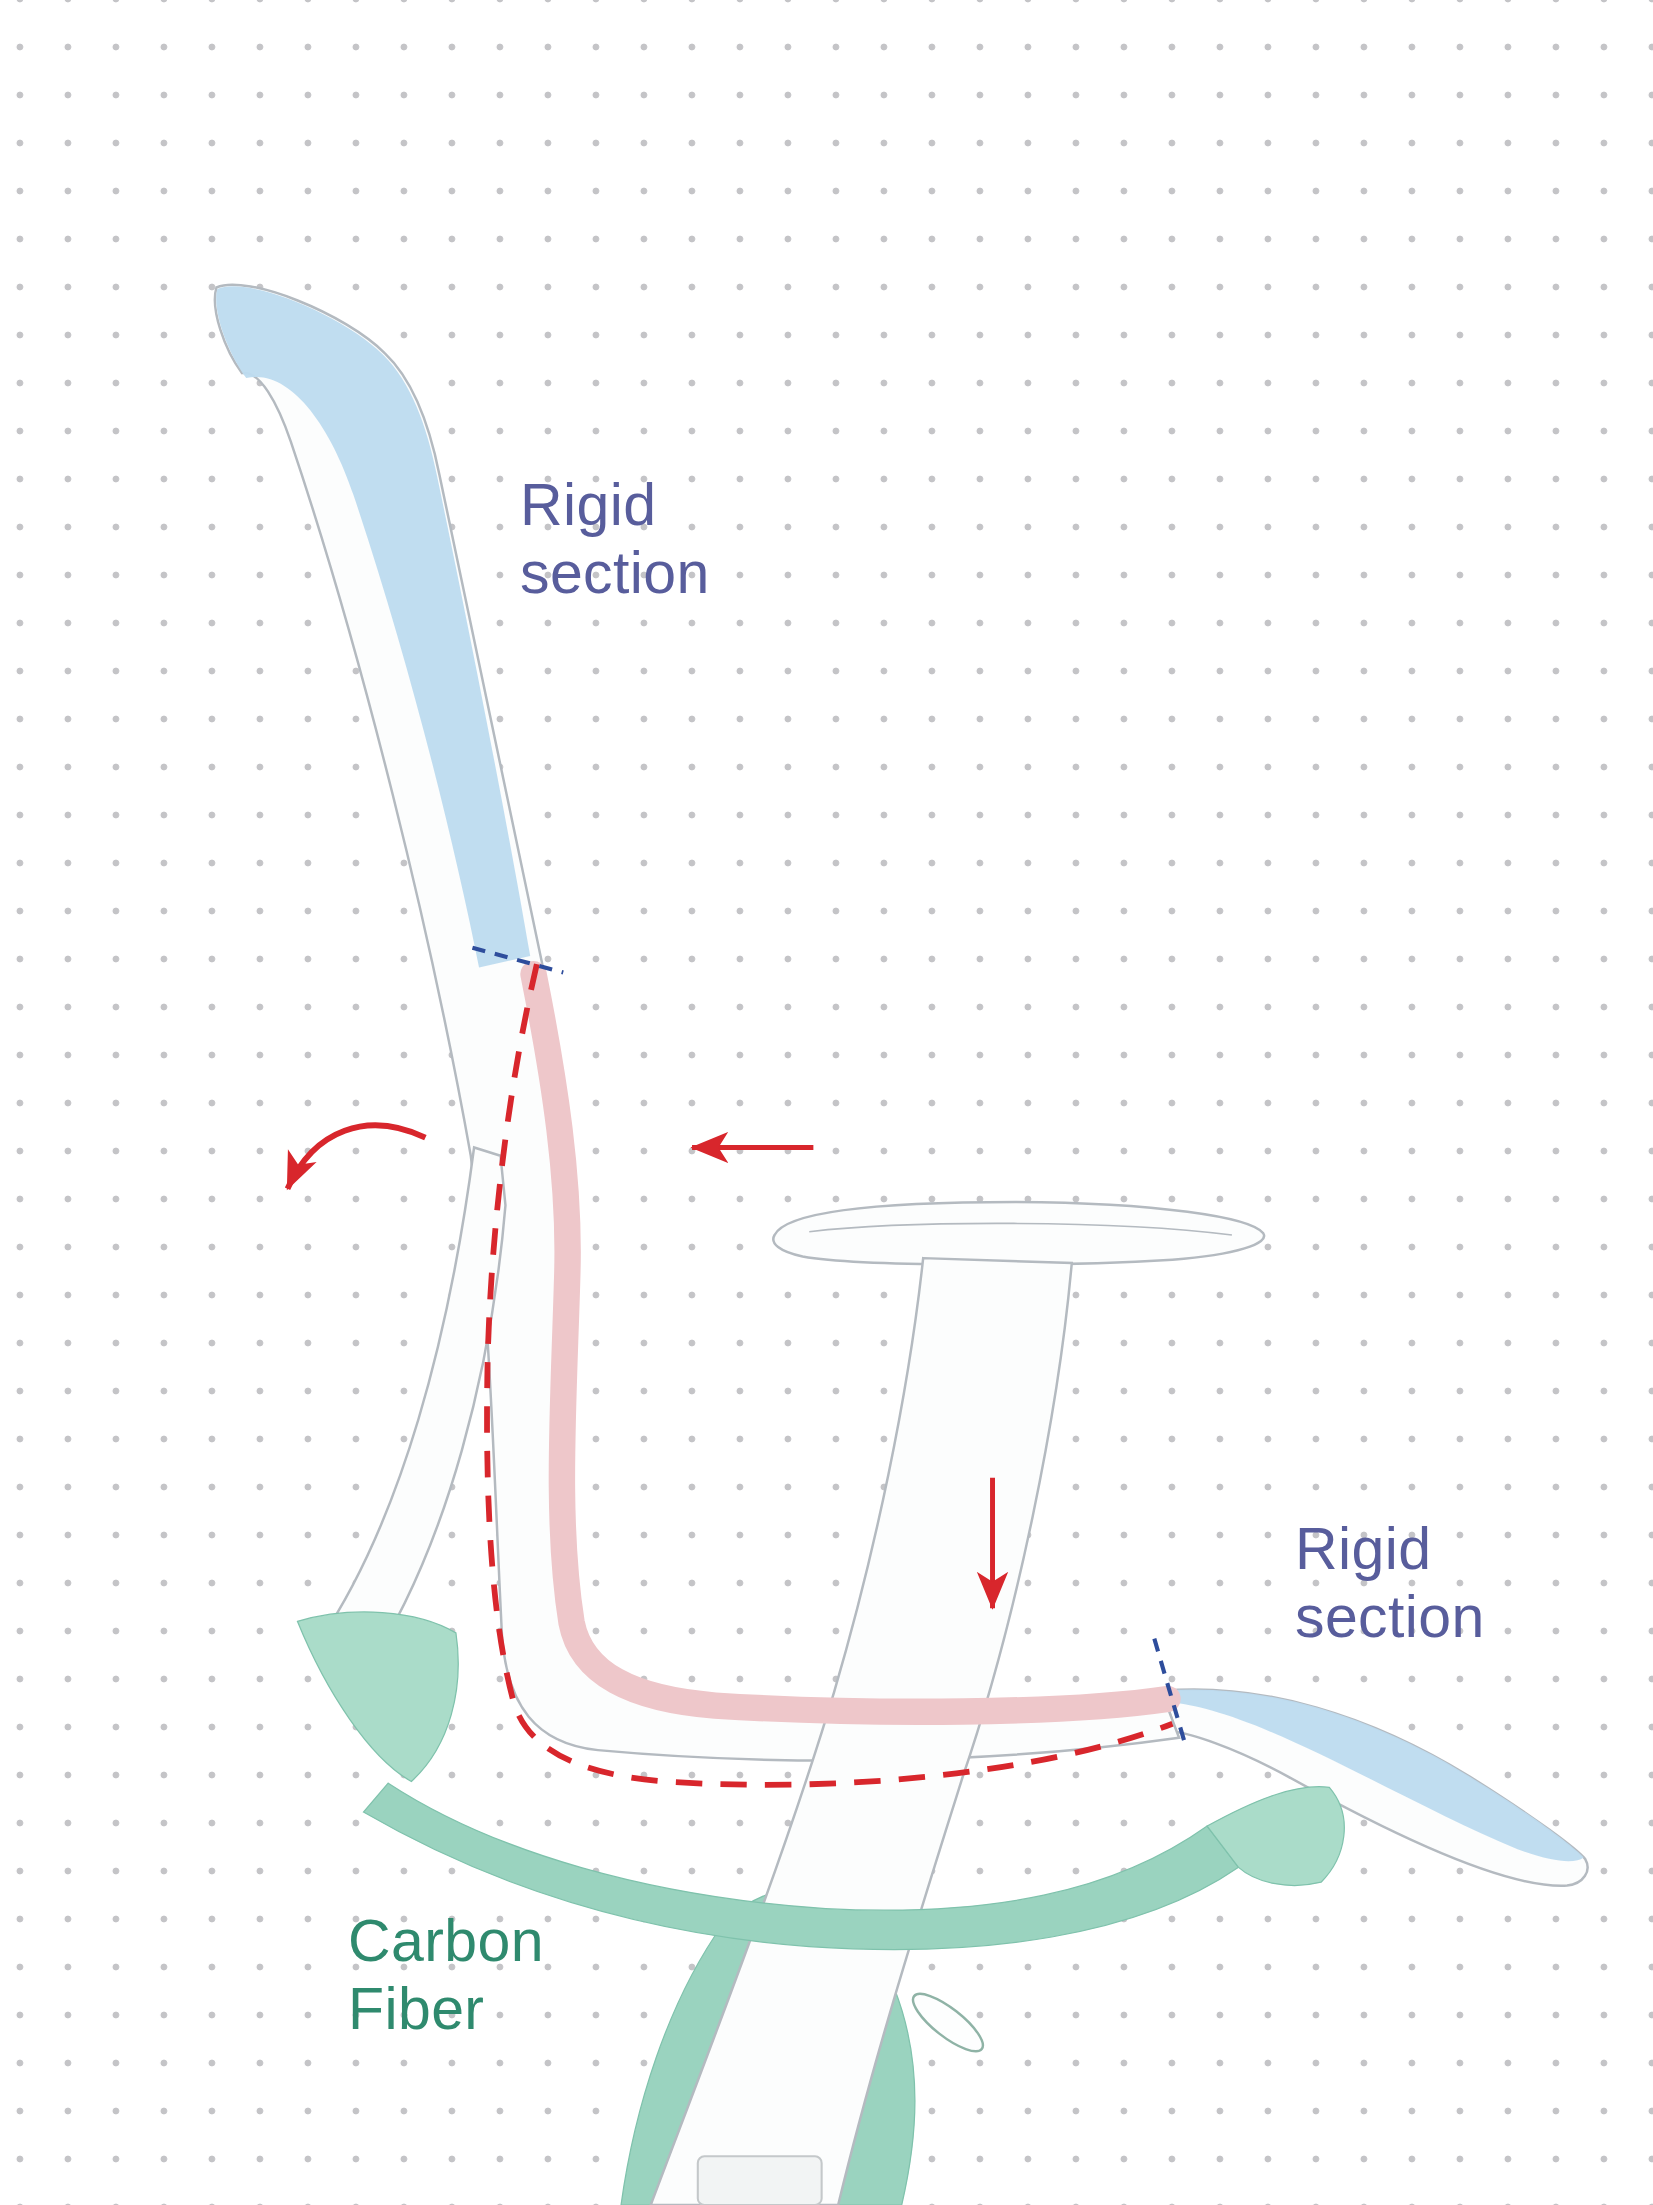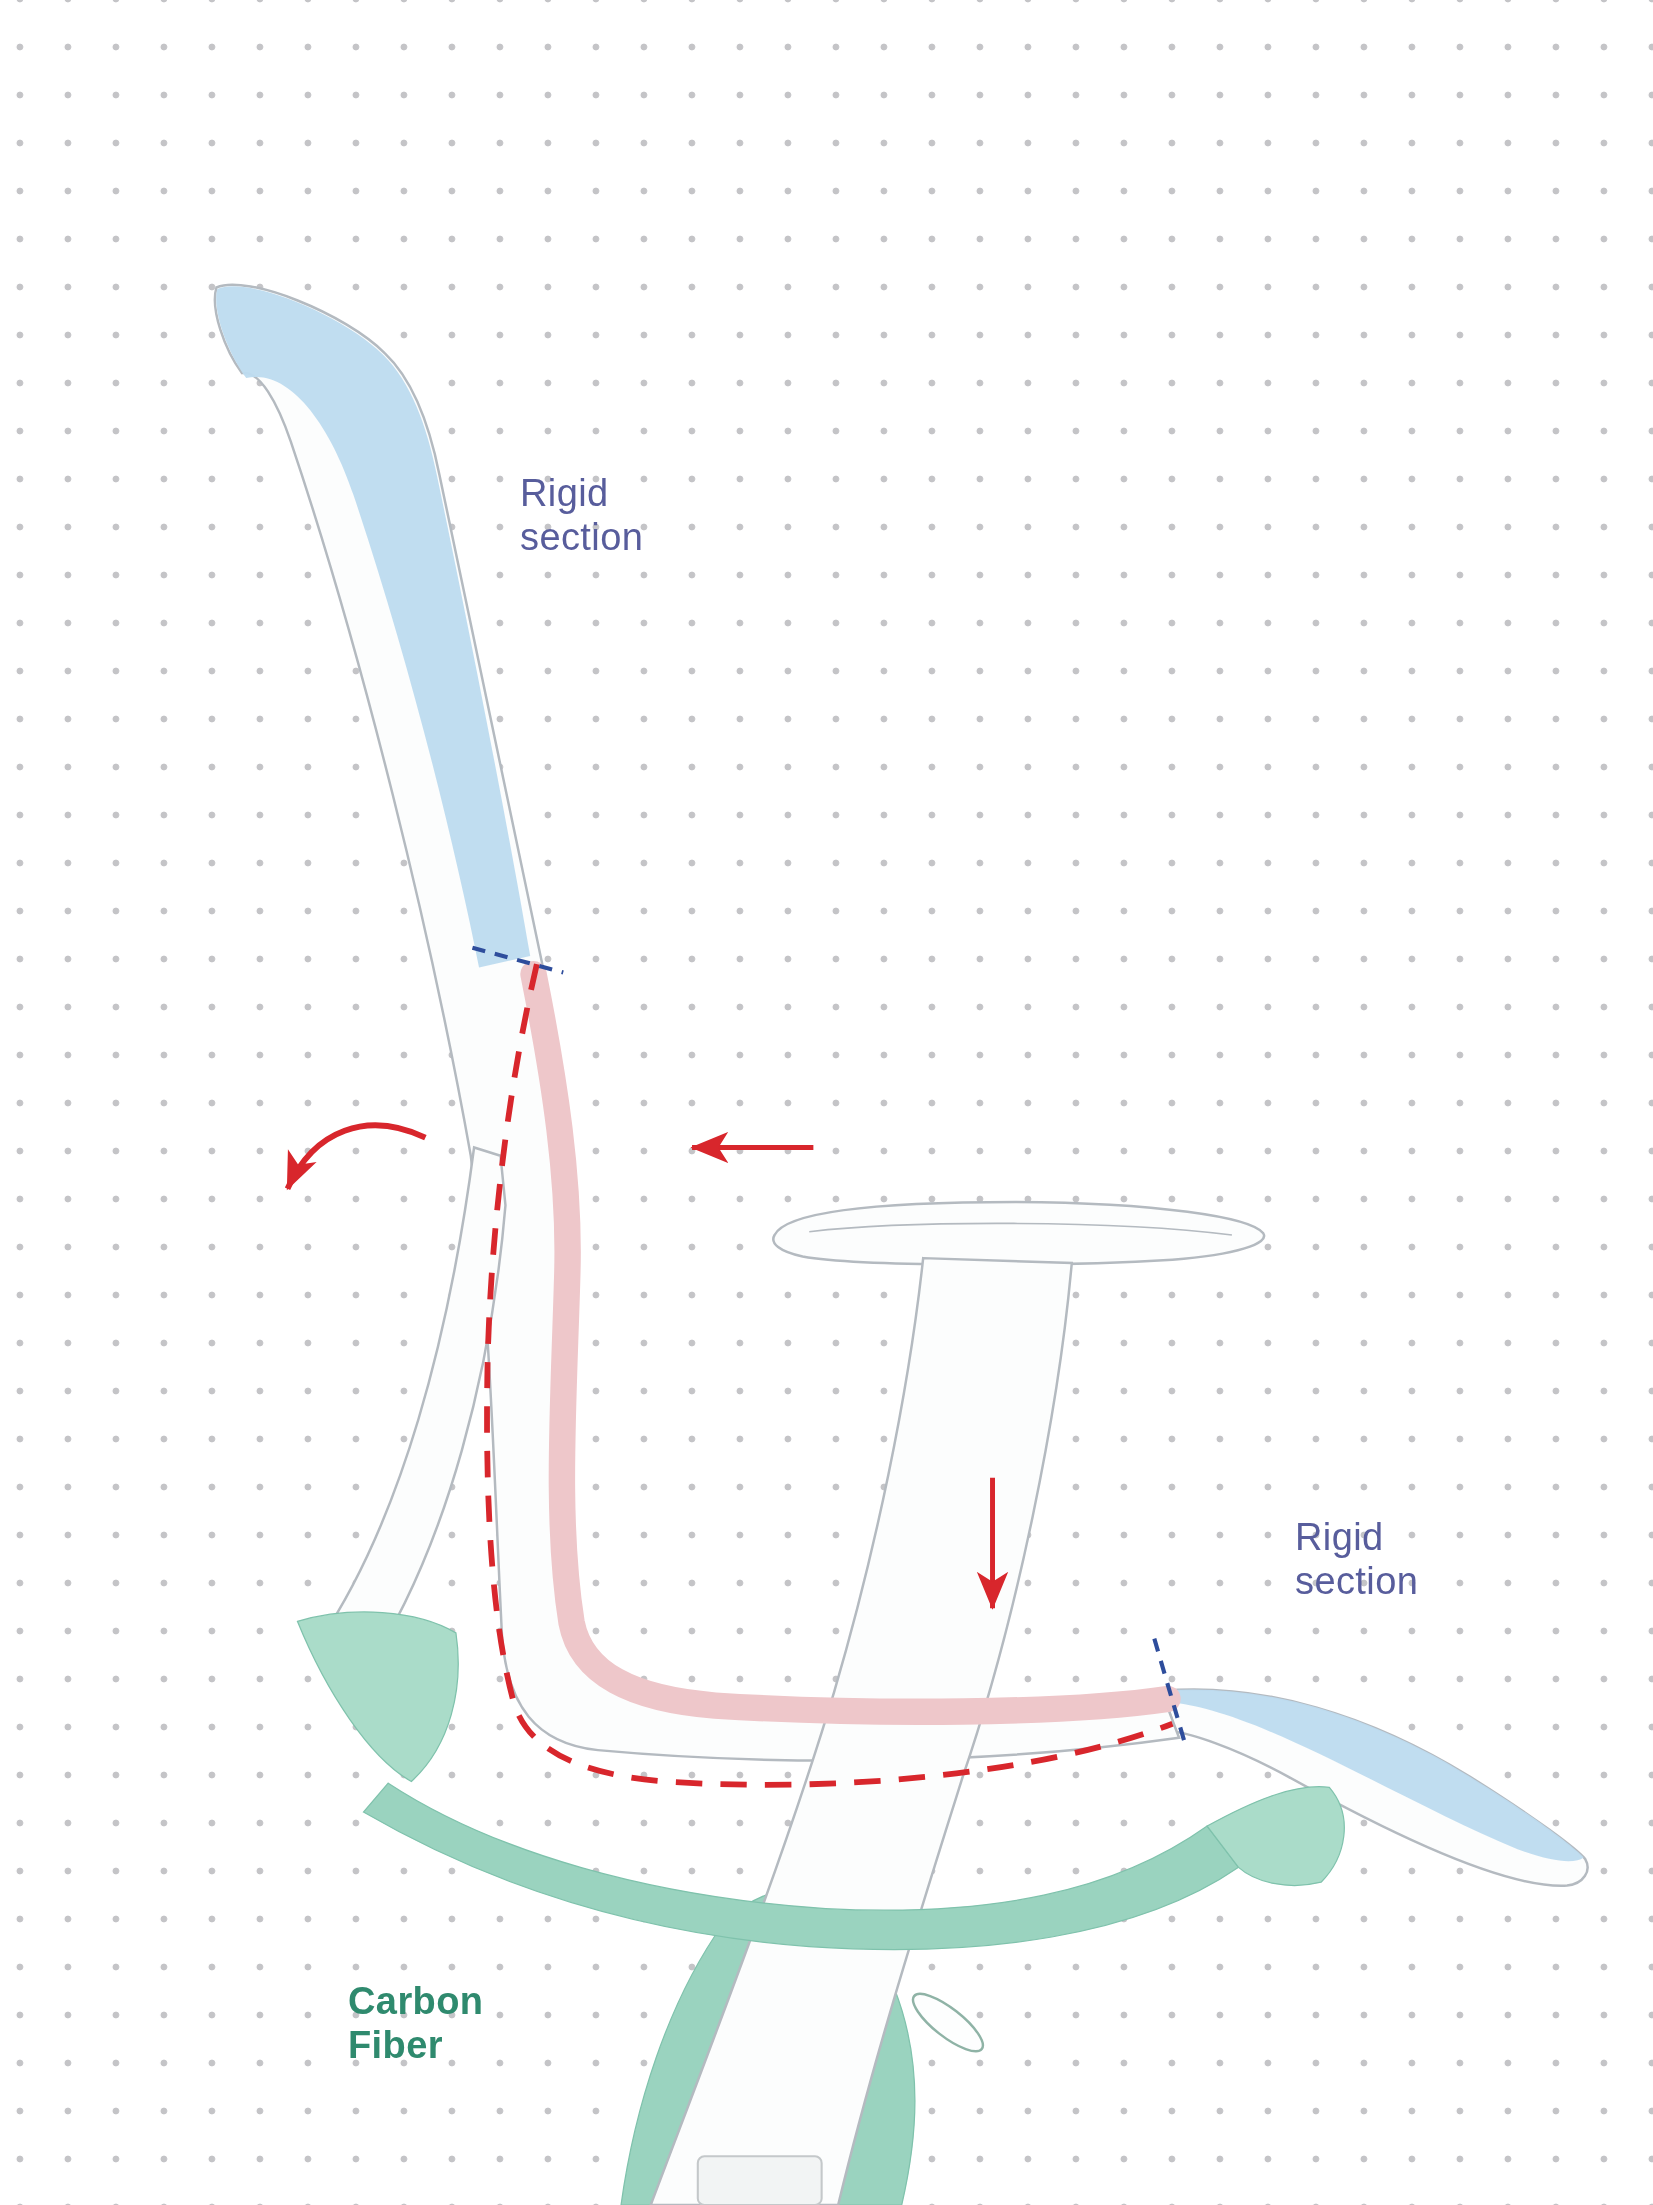--- a/index.html
+++ b/index.html
@@ -22,21 +22,21 @@
     overflow:hidden;
     background-color:#ffffff;
     background-image:radial-gradient(circle, var(--background-dot) 2.9px, rgba(255,255,255,0) 3.8px);
     background-size:48px 48px;
     background-position:-4.1px 23px;
     font-family:"Liberation Sans", sans-serif;
   }
   .stage svg{position:absolute;left:0;top:0;}
   .label{
     position:absolute;
-    font-size:38px;
+    font-size:59px;
     line-height:1.16;
     letter-spacing:0.4px;
     white-space:pre-line;
     font-weight:400;
   }
   .label.rigid{color:var(--label-rigid);}
   .label.flexible{color:var(--label-flexible);}
   .label.carbon{color:var(--label-carbon);}
 
   .chair-white{fill:var(--chair-fill);stroke:var(--chair-outline);stroke-width:3;}
@@ -171,16 +171,16 @@
     <path class="red-arrow-curved" marker-end="url(#arrowhead)" d="M 515 1378 C 445 1345, 380 1368, 348 1440"></path>
   </svg>
 
   <div class="label rigid" style="left:520px; top:471px;">Rigid
 section</div>
 
 
   <div class="label rigid" style="left:1295px; top:1515px;">Rigid
 section</div>
 
-  <div class="label carbon" style="left:348px; top:1979px;font-weight:bold;">Carbon
+  <div class="label carbon" style="left:348px; top:1907px;">Carbon
 Fiber</div>
 </div>
 
 
 </body></html>

